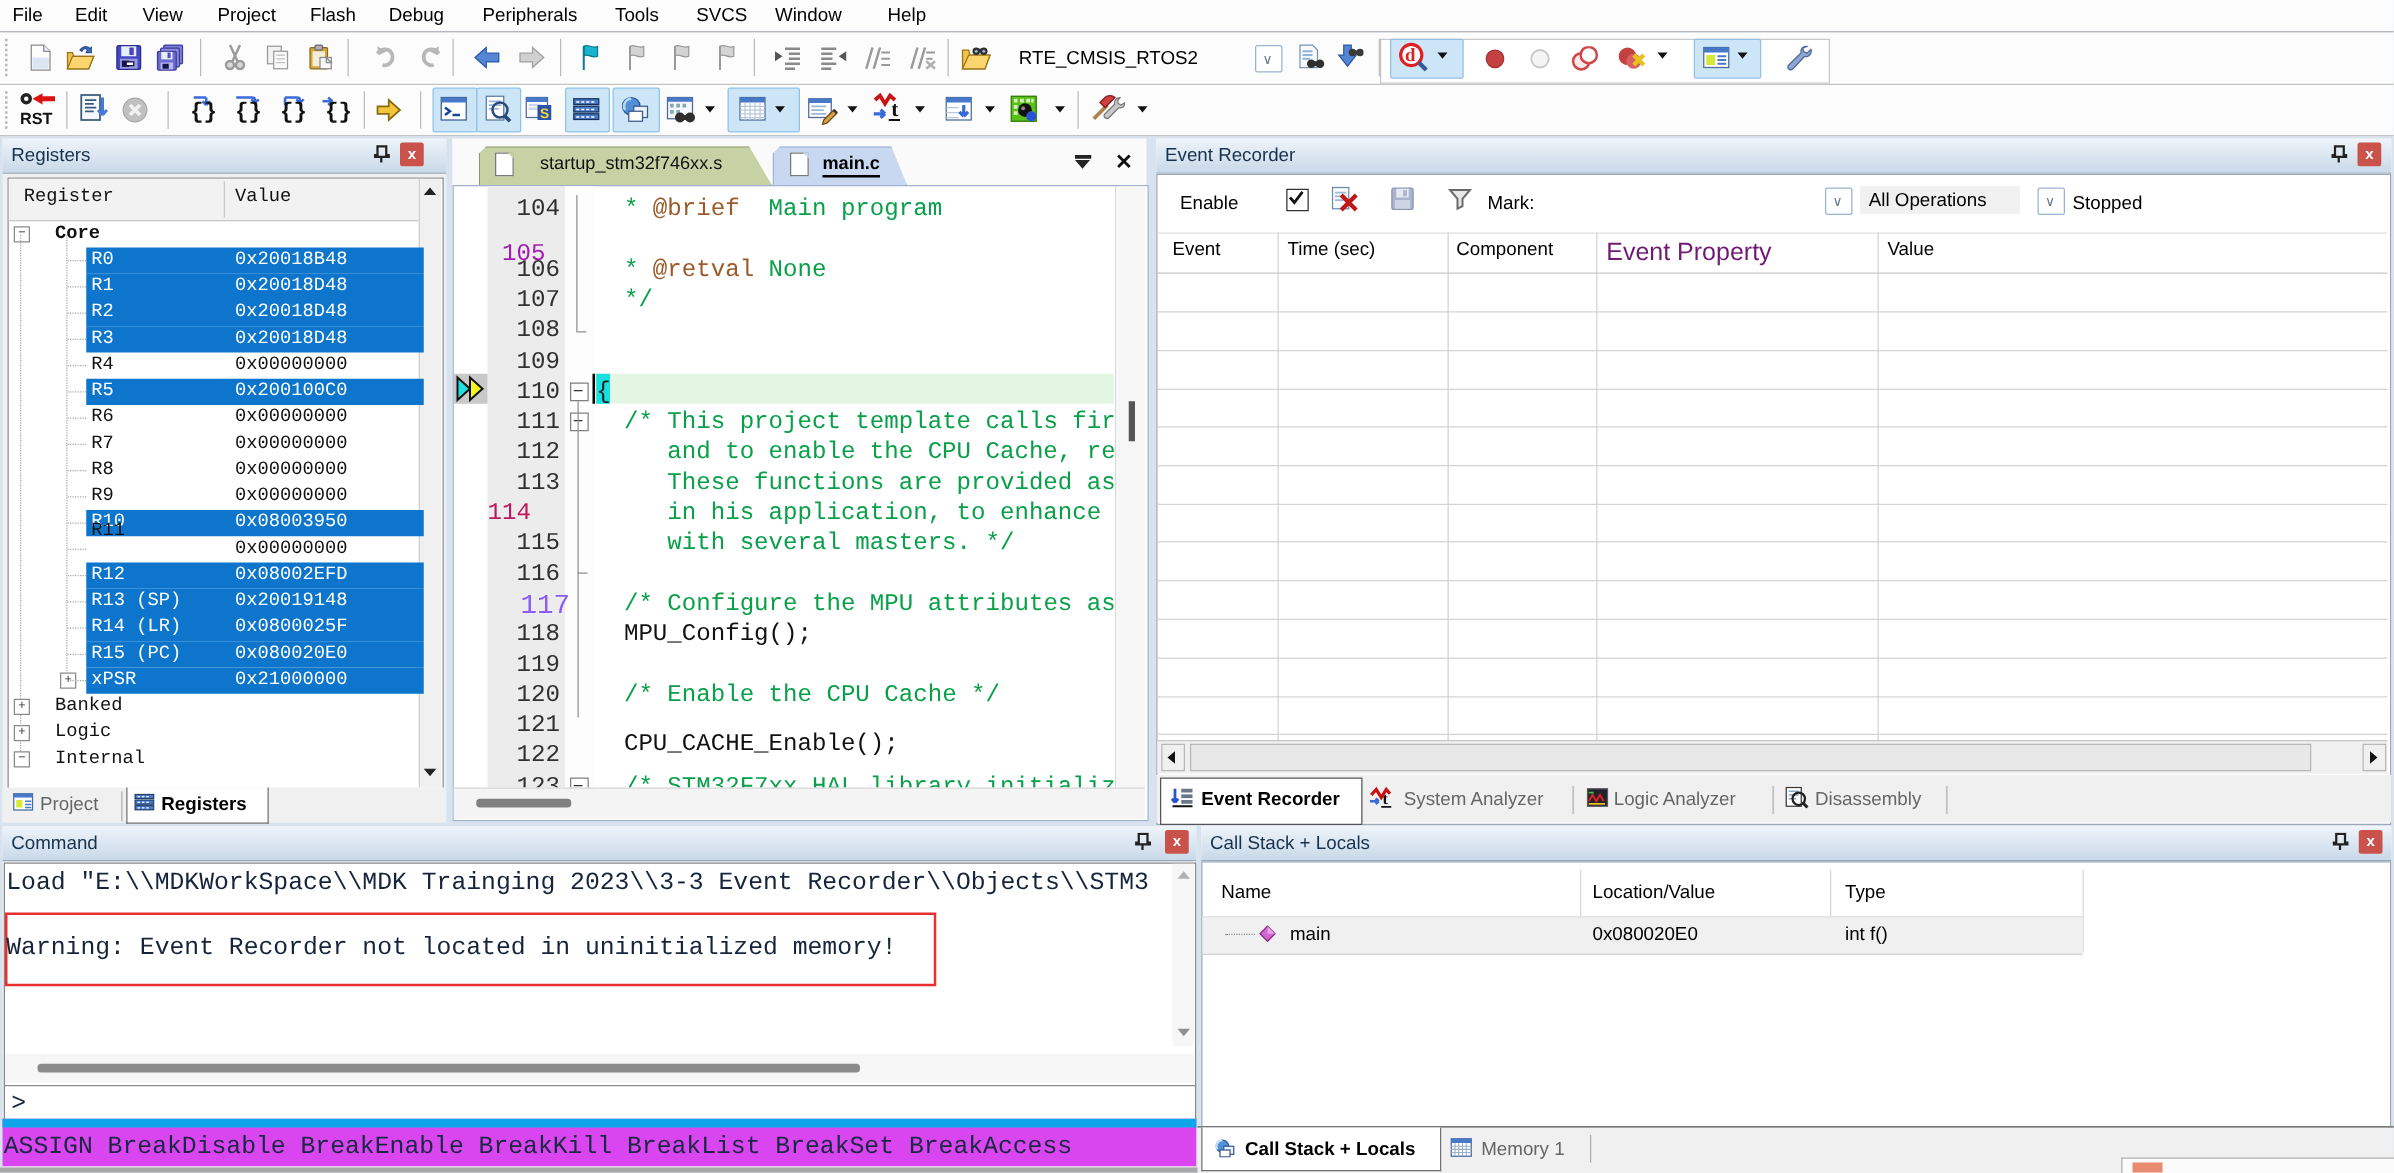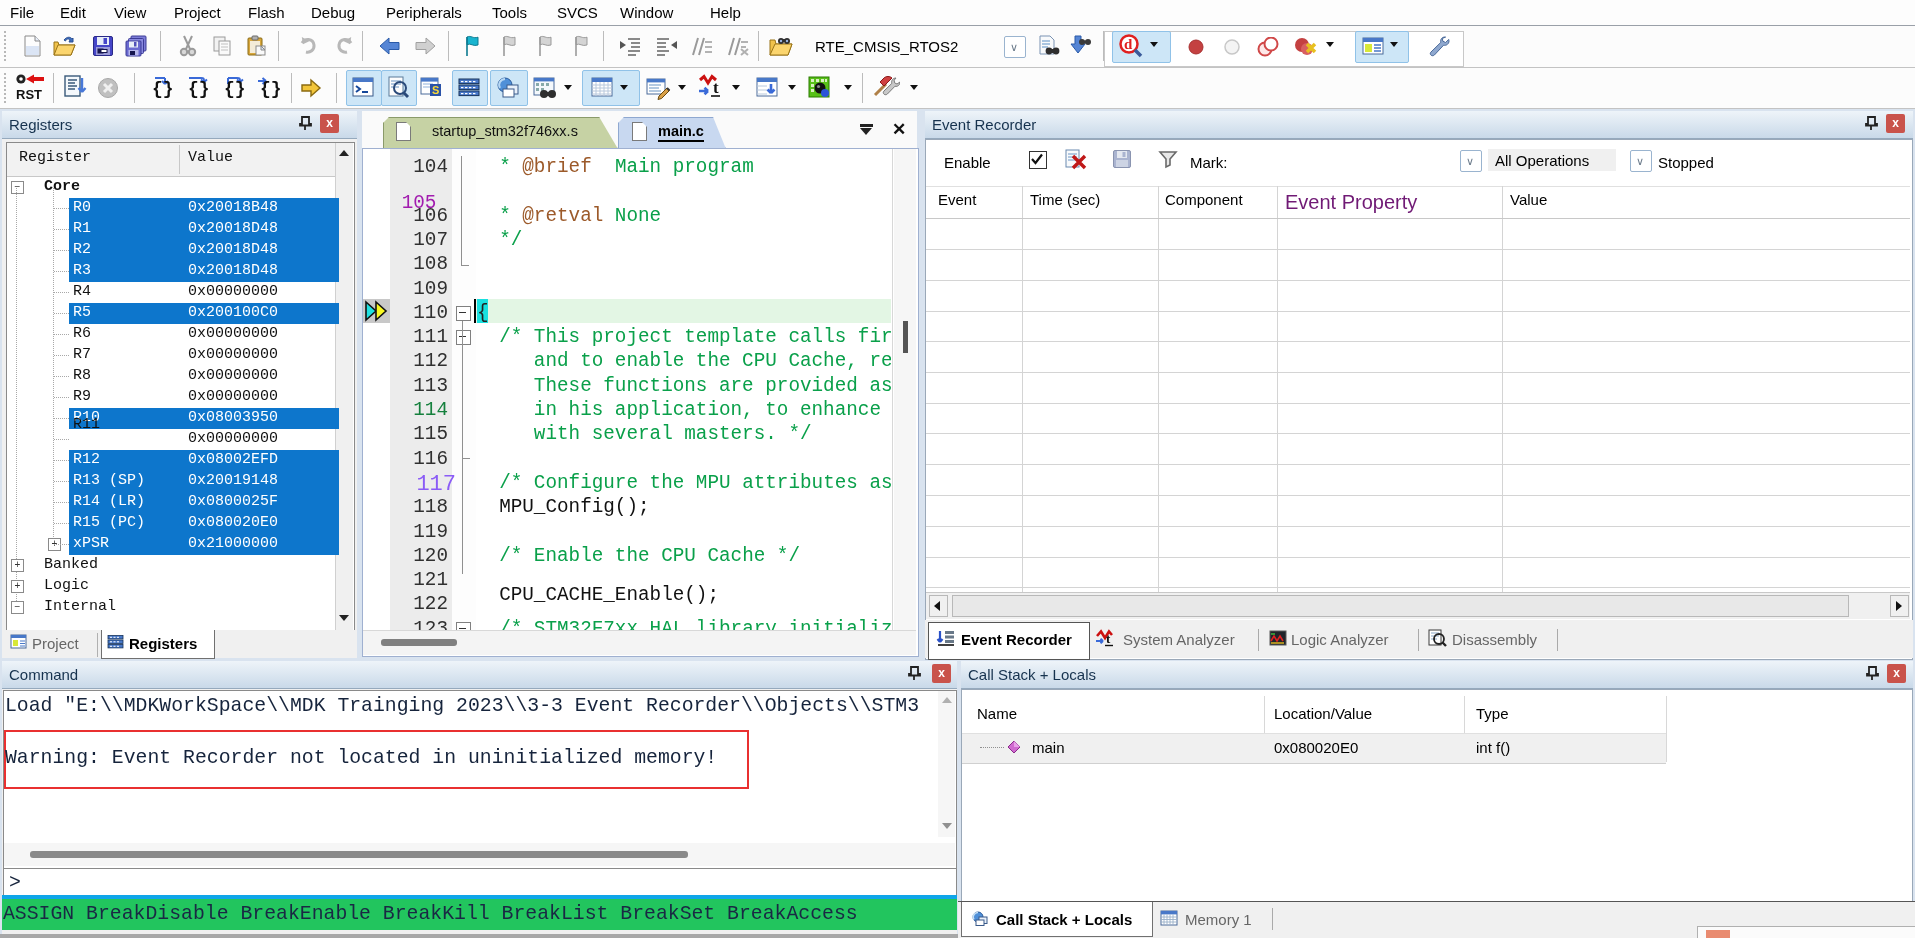--- a/index.html
+++ b/index.html
@@ -559,21 +559,21 @@
 <div class="abs mono" style="left:27px;top:152.8px;width:58px;height:24px;font-size:19.3px;color:#303030;text-align:right">110</div>
 <div class="abs" style="left:111px;top:149.8px;width:2px;height:24px;background:#000"></div>
 <div class="abs" style="left:114px;top:149.8px;width:11px;height:24px;background:#18e0e0"></div>
 <div class="abs mono" style="left:114px;top:152.8px;font-size:19.3px;color:#222">{</div>
 <div class="abs mono" style="left:27px;top:177.10000000000002px;width:58px;height:24px;font-size:19.3px;color:#303030;text-align:right">111</div>
 <div class="abs mono" style="left:113px;top:177.10000000000002px;width:415px;height:24px;font-size:19.3px;white-space:pre;overflow:hidden"><span style="color:#111">&nbsp;&nbsp;</span><span style="color:#0aa04a">/*&nbsp;This&nbsp;project&nbsp;template&nbsp;calls&nbsp;firstly&nbsp;two&nbsp;functions&nbsp;in&nbsp;order&nbsp;to&nbsp;configure&nbsp;MPU&nbsp;feature</span></div>
 <div class="abs mono" style="left:27px;top:201.39999999999998px;width:58px;height:24px;font-size:19.3px;color:#303030;text-align:right">112</div>
 <div class="abs mono" style="left:113px;top:201.39999999999998px;width:415px;height:24px;font-size:19.3px;white-space:pre;overflow:hidden"><span style="color:#0aa04a">&nbsp;&nbsp;&nbsp;&nbsp;&nbsp;and&nbsp;to&nbsp;enable&nbsp;the&nbsp;CPU&nbsp;Cache,&nbsp;respectively&nbsp;MPU_Config()&nbsp;and&nbsp;CPU_CACHE_Enable().</span></div>
 <div class="abs mono" style="left:27px;top:225.70000000000005px;width:58px;height:24px;font-size:19.3px;color:#303030;text-align:right">113</div>
 <div class="abs mono" style="left:113px;top:225.70000000000005px;width:415px;height:24px;font-size:19.3px;white-space:pre;overflow:hidden"><span style="color:#0aa04a">&nbsp;&nbsp;&nbsp;&nbsp;&nbsp;These&nbsp;functions&nbsp;are&nbsp;provided&nbsp;as&nbsp;template&nbsp;implementation&nbsp;that&nbsp;User&nbsp;may&nbsp;integrate</span></div>
-<div class="abs mono" style="left:27px;top:250.0px;width:58px;height:24px;font-size:19.3px;color:#15803d;text-align:right">114</div>
+<div class="abs mono" style="left:27px;top:250.0px;width:58px;height:24px;font-size:19.3px;color:#be185d;">114</div>
 <div class="abs mono" style="left:113px;top:250.0px;width:415px;height:24px;font-size:19.3px;white-space:pre;overflow:hidden"><span style="color:#0aa04a">&nbsp;&nbsp;&nbsp;&nbsp;&nbsp;in&nbsp;his&nbsp;application,&nbsp;to&nbsp;enhance&nbsp;the&nbsp;performance&nbsp;in&nbsp;case&nbsp;of&nbsp;use&nbsp;of&nbsp;AXI&nbsp;interface</span></div>
 <div class="abs mono" style="left:27px;top:274.3px;width:58px;height:24px;font-size:19.3px;color:#303030;text-align:right">115</div>
 <div class="abs mono" style="left:113px;top:274.3px;width:415px;height:24px;font-size:19.3px;white-space:pre;overflow:hidden"><span style="color:#0aa04a">&nbsp;&nbsp;&nbsp;&nbsp;&nbsp;with&nbsp;several&nbsp;masters.&nbsp;*/</span></div>
 <div class="abs mono" style="left:27px;top:298.6px;width:58px;height:24px;font-size:19.3px;color:#303030;text-align:right">116</div>
 <div class="abs mono" style="left:35px;top:322.90000000000003px;width:58px;height:24px;font-size:22px;color:#8b5cf6;text-align:right">117</div>
 <div class="abs mono" style="left:113px;top:322.90000000000003px;width:415px;height:24px;font-size:19.3px;white-space:pre;overflow:hidden"><span style="color:#111">&nbsp;&nbsp;</span><span style="color:#0aa04a">/*&nbsp;Configure&nbsp;the&nbsp;MPU&nbsp;attributes&nbsp;as&nbsp;Write&nbsp;Through&nbsp;*/</span></div>
 <div class="abs mono" style="left:27px;top:347.2px;width:58px;height:24px;font-size:19.3px;color:#303030;text-align:right">118</div>
 <div class="abs mono" style="left:113px;top:347.2px;width:415px;height:24px;font-size:19.3px;white-space:pre;overflow:hidden"><span style="color:#111">&nbsp;&nbsp;MPU_Config();</span></div>
 <div class="abs mono" style="left:27px;top:371.5px;width:58px;height:24px;font-size:19.3px;color:#303030;text-align:right">119</div>
 <div class="abs mono" style="left:27px;top:395.79999999999995px;width:58px;height:24px;font-size:19.3px;color:#303030;text-align:right">120</div>
@@ -721,21 +721,21 @@
 <div class="abs mono" style="left:1px;top:56px;font-size:19.8px;color:#16243c;white-space:pre">Warning: Event Recorder not located in uninitialized memory!</div>
 <div class="abs" style="left:934px;top:0;width:17px;height:146px;background:#f6f6f6"></div>
 <div class="abs" style="left:938px;top:6px;width:0;height:0;border-left:5px solid transparent;border-right:5px solid transparent;border-bottom:6px solid #b0b0b0"></div>
 <div class="abs" style="left:938px;top:132px;width:0;height:0;border-left:5px solid transparent;border-right:5px solid transparent;border-top:6px solid #909090"></div>
 <div class="abs" style="left:0;top:152px;width:951px;height:23px;background:#f6f6f6"></div>
 <div class="abs" style="left:26px;top:160px;width:658px;height:7px;background:#8a8a8a;border-radius:3px"></div>
 </div>
 <div class="abs" style="left:1px;top:207px;width:952px;height:33px;background:#fff;border:1px solid #8a8a8a">
 <div class="abs mono" style="left:5px;top:3px;font-size:19.8px;color:#16243c">&gt;</div>
 </div>
-<div class="abs" style="left:0;top:234px;width:955px;height:31px;background:#22c55e;border-top:4px solid #0ea5e9">
+<div class="abs" style="left:0;top:234px;width:955px;height:31px;background:#d946ef;border-top:7px solid #0ea5e9">
       <div class="abs mono" style="left:1px;top:4px;font-size:19.8px;color:#1a2844;white-space:pre">ASSIGN BreakDisable BreakEnable BreakKill BreakList BreakSet BreakAccess</div>
     </div>
 </div>
 <div class="abs" style="left:961px;top:661px;width:952px;height:240px;background:#fff">
 <div class="ttl" style="left:0;right:0">
       <span>Call Stack + Locals</span>
     </div>
 <div class="pinbtn" style="left:905px"><svg width="13" height="15" viewBox="0 0 13 15">
         <path d="M3 1 L10 1 L10 8 L12 8 L12 9.5 L1 9.5 L1 8 L3 8 Z M6 9.5 L6 14" stroke="#222" stroke-width="1.8" fill="none"></path>
       </svg></div>

